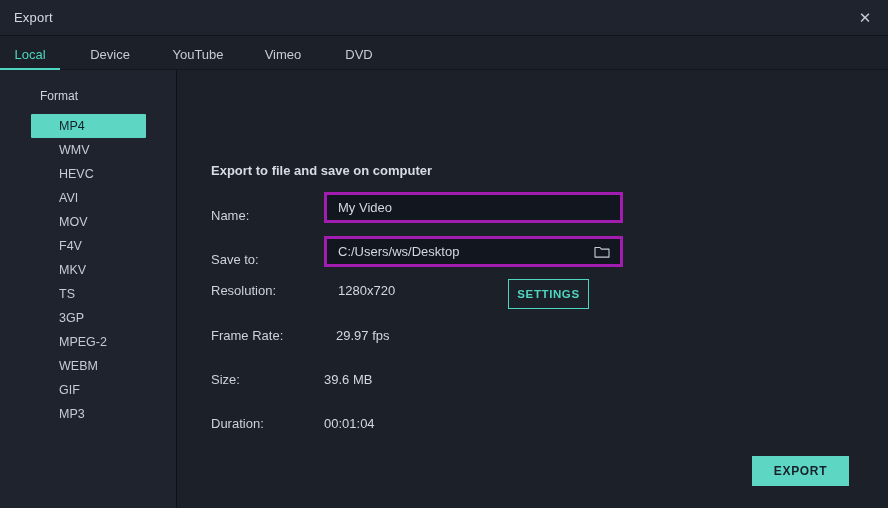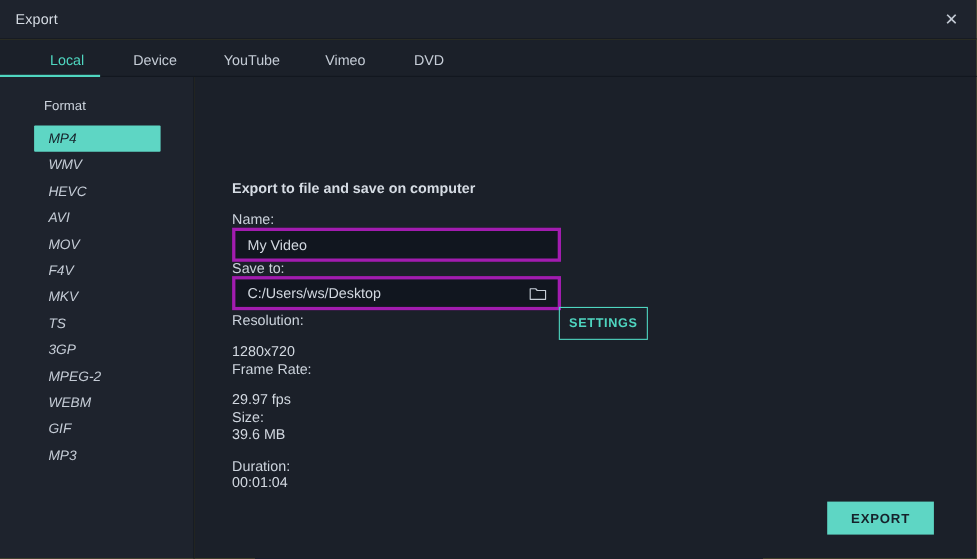--- a/index.html
+++ b/index.html
@@ -68,21 +68,21 @@
   .tab {
     position: relative;
     font-size: 13px;
     color: #c5ccd6;
     padding: 0 0 8px 0;
     margin: 0;
     cursor: pointer;
     text-align: center;
     line-height: 1;
   }
-  .tab-local   { width: 60px; margin-left: 0; padding-left: 31px;  }
+  .tab-local   { width: 60px; margin-left: 0;  }
   .tab-device  { width: 72px; margin-left: 14px; }
   .tab-youtube { width: 84px; margin-left: 10px; }
   .tab-vimeo   { width: 66px; margin-left: 10px; }
   .tab-dvd     { width: 58px; margin-left: 14px; }
 
   .tab.active { color: #4fd6c0; }
   .tab.active::after {
     content: "";
     position: absolute;
     left: 0;
@@ -116,25 +116,24 @@
   }
   .format-list {
     display: flex;
     flex-direction: column;
   }
   .format-item {
     height: 24px;
     line-height: 24px;
     font-size: 12.5px;
     color: #c5ccd6;
-    padding-left: 13px;
+    padding-left: 28px;
     margin: 0 30px 0 31px;
     cursor: pointer;
     border-radius: 1px;
-    font-style: italic;
   }
   .format-item.selected {
     background: #5ed6c4;
     color: #15222a;
     font-weight: 400;
   }
 
   
   .content {
     flex: 1;
@@ -149,23 +148,22 @@
     top: 93px;
     font-size: 13px;
     color: #d6dce4;
     font-weight: bold;
   }
 
   .form-row {
     position: absolute;
     left: 34px;
     display: flex;
-    align-items: flex-start;
+    align-items: flex-end;
     width: 412px;
-    flex-direction: column;
   }
   .row-name     { top: 122px; }
   .row-saveto   { top: 166px; }
   .row-res      { top: 213px; gap: 14px; }
   .row-fps      { top: 258px; gap: 12px; }
   .row-size     { top: 302px; }
   .row-duration { top: 346px; }
 
   .form-label {
     width: 113px;

